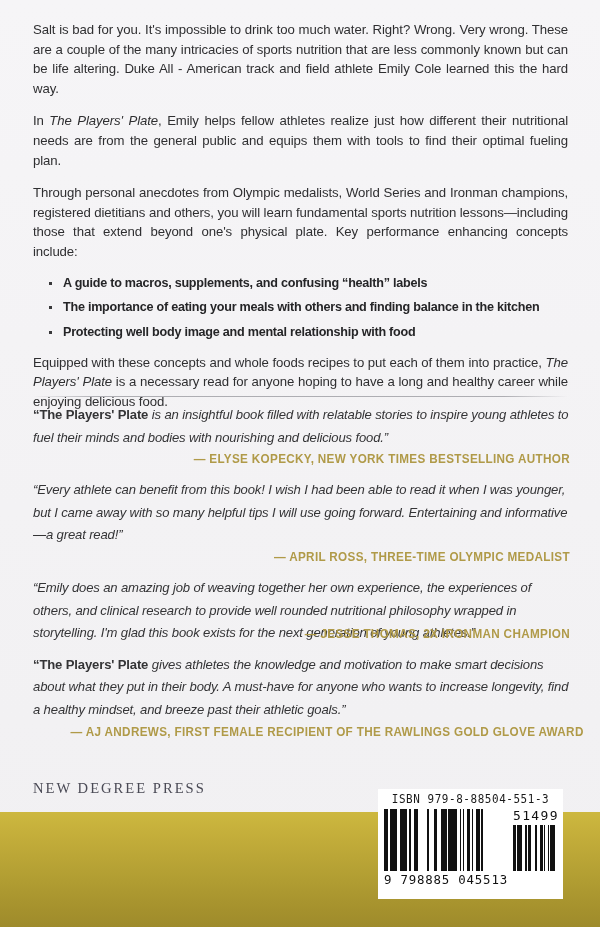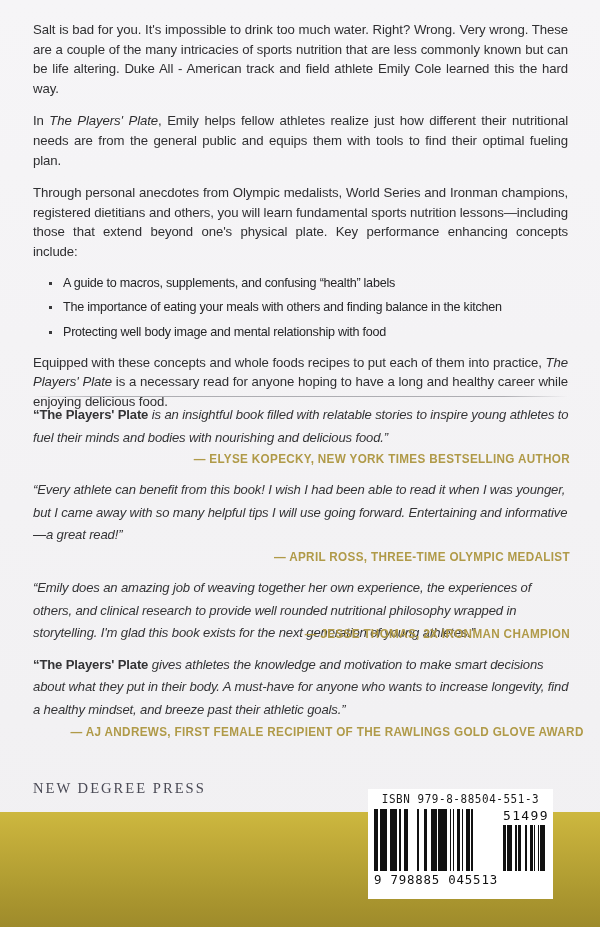--- a/index.html
+++ b/index.html
@@ -45,21 +45,21 @@
   ul.keypoints {
     margin: 2px 0 12px 0;
     padding: 0 0 0 30px;
     list-style: none;
   }
   ul.keypoints li {
     position: relative;
     font-size: 12.6px;
     line-height: 17px;
     color: #252527;
-    font-weight: 400;
+    font-weight: 700;
     margin-bottom: 7.5px;
     letter-spacing: -0.25px;
   }
   ul.keypoints li::before {
     content: "";
     position: absolute;
     left: -14px;
     top: 7px;
     width: 3px;
     height: 3px;
@@ -130,21 +130,21 @@
     left: 0;
     right: 0;
     top: 812px;
     height: 115px;
     background: linear-gradient(180deg, #cdb83f 0%, #c3ad3a 22%, #b39f33 55%, #a5912d 85%, #9e8b2b 100%);
   }
 
   
   .isbn-box {
     position: absolute;
-    left: 368px;
+    left: 378px;
     top: 789px;
     width: 185px;
     height: 110px;
     background: #ffffff;
     box-sizing: border-box;
     padding: 3px 6px 0 6px;
   }
   .isbn-text {
     font-family: "DejaVu Sans Mono", monospace;
     font-size: 11.4px;

